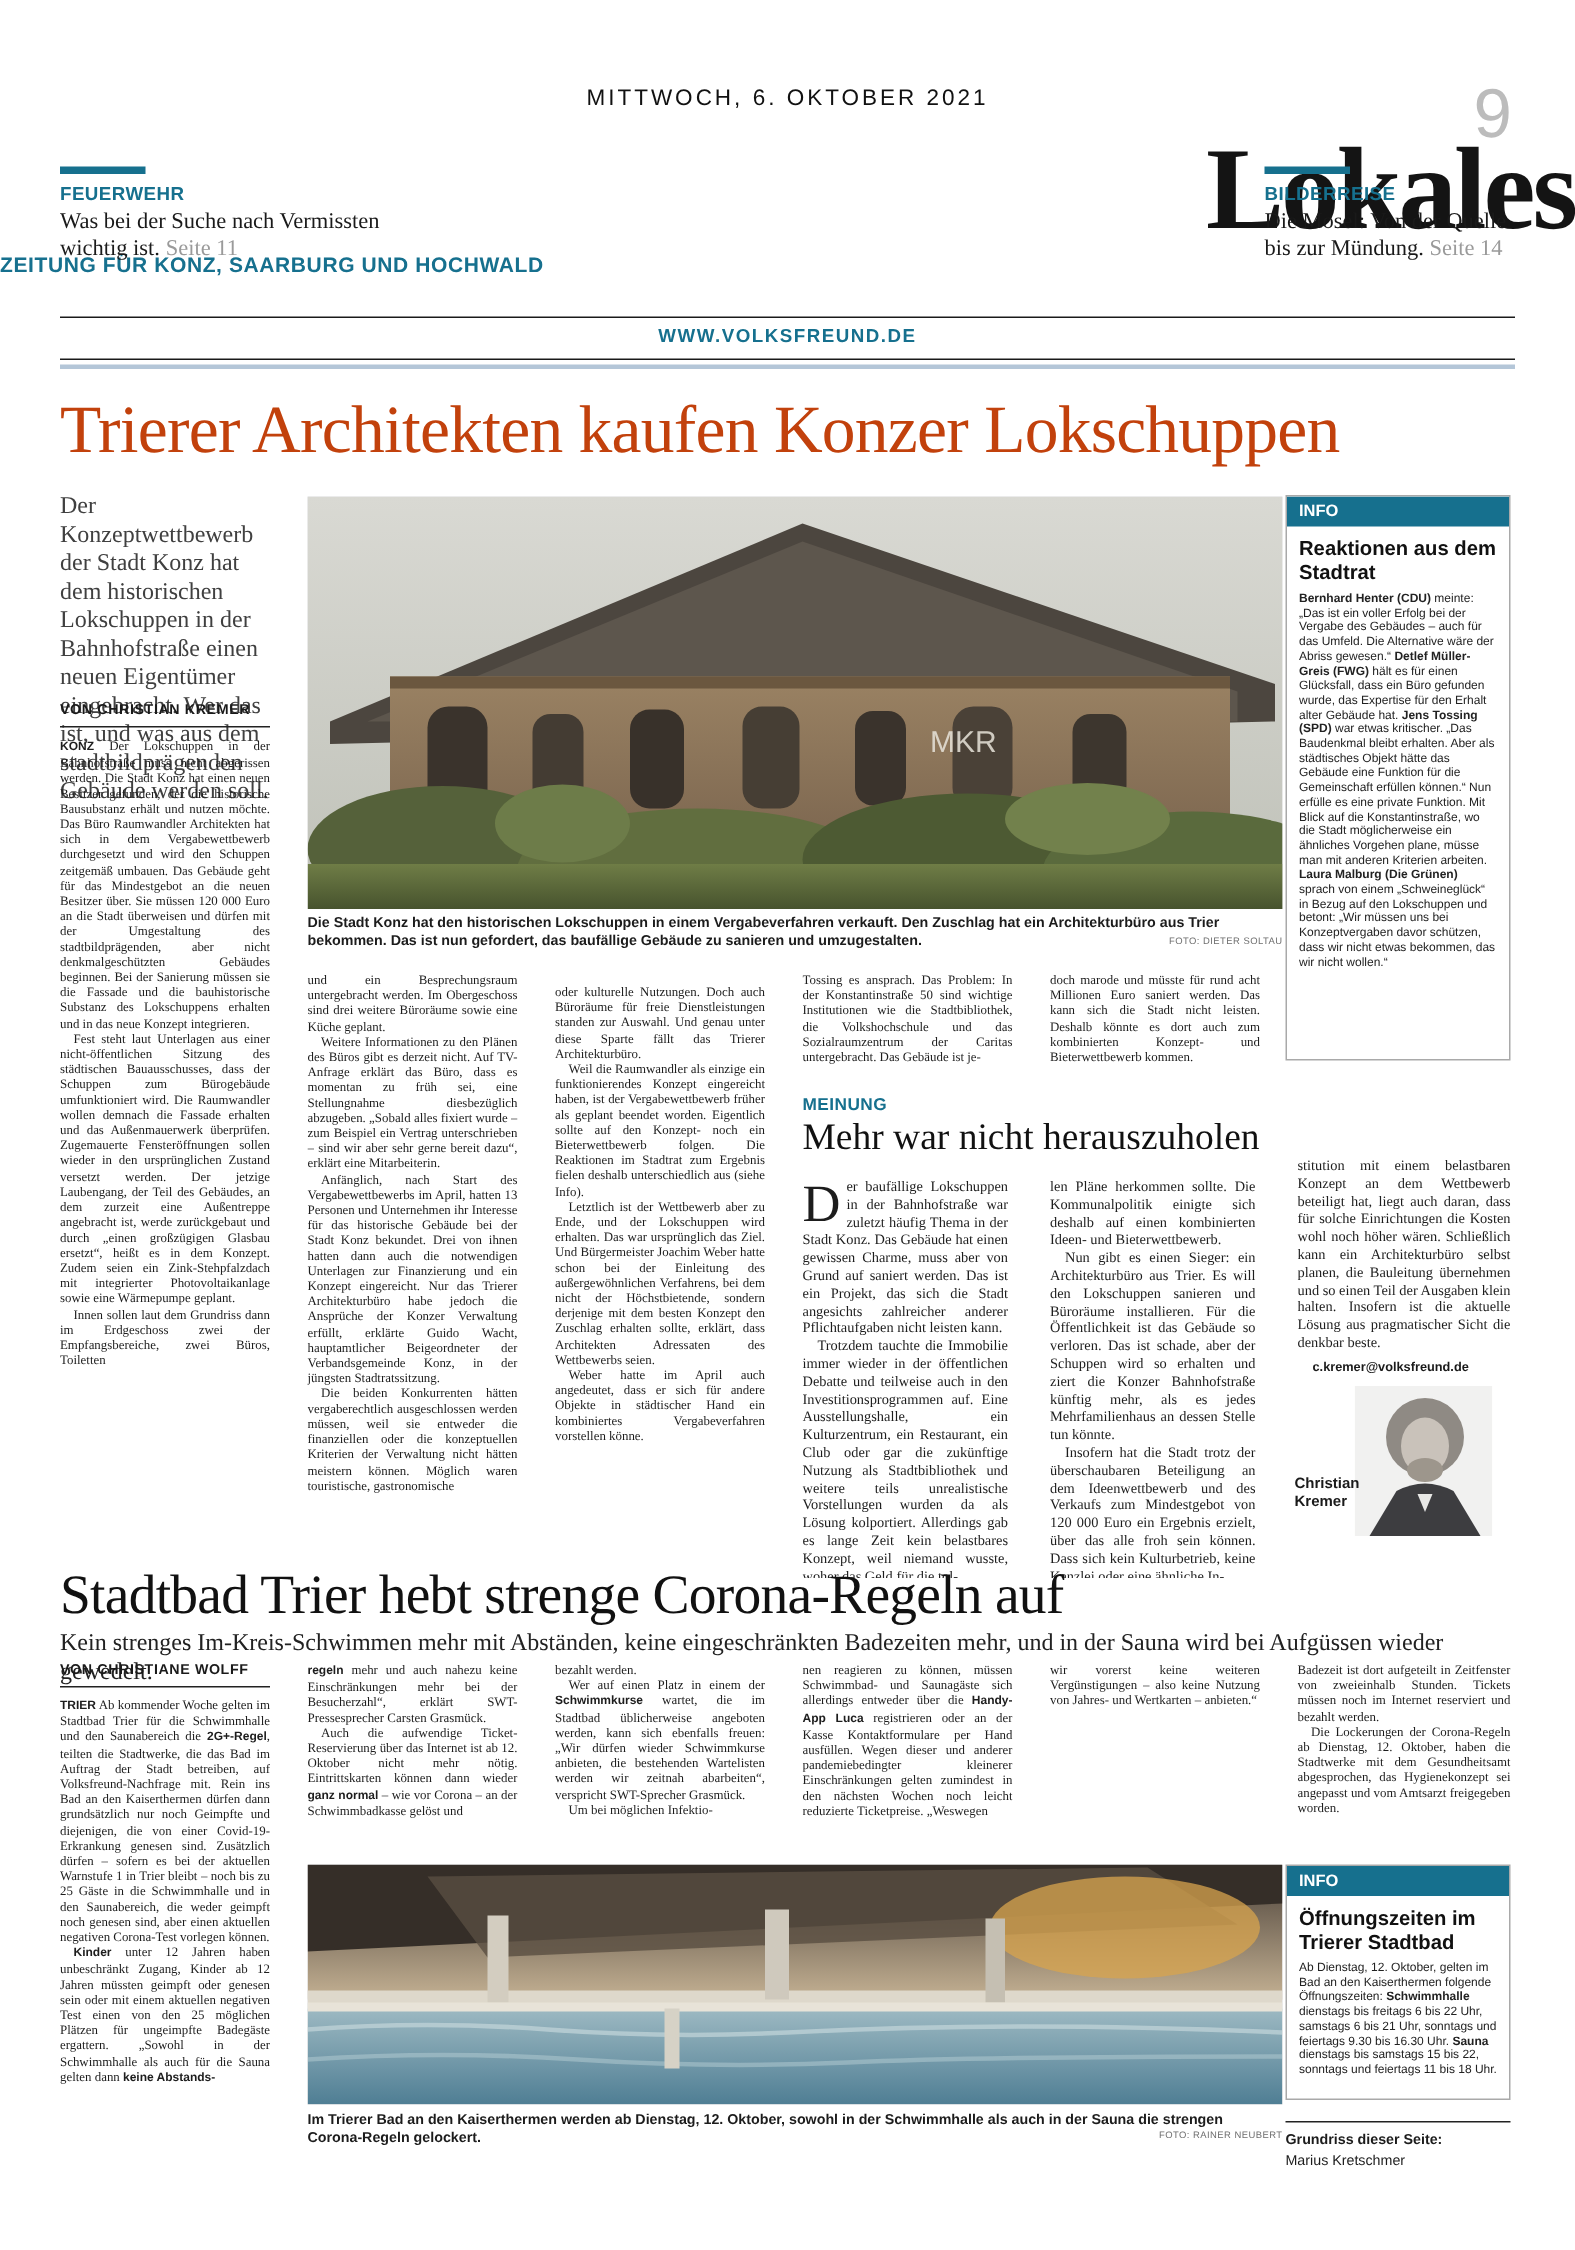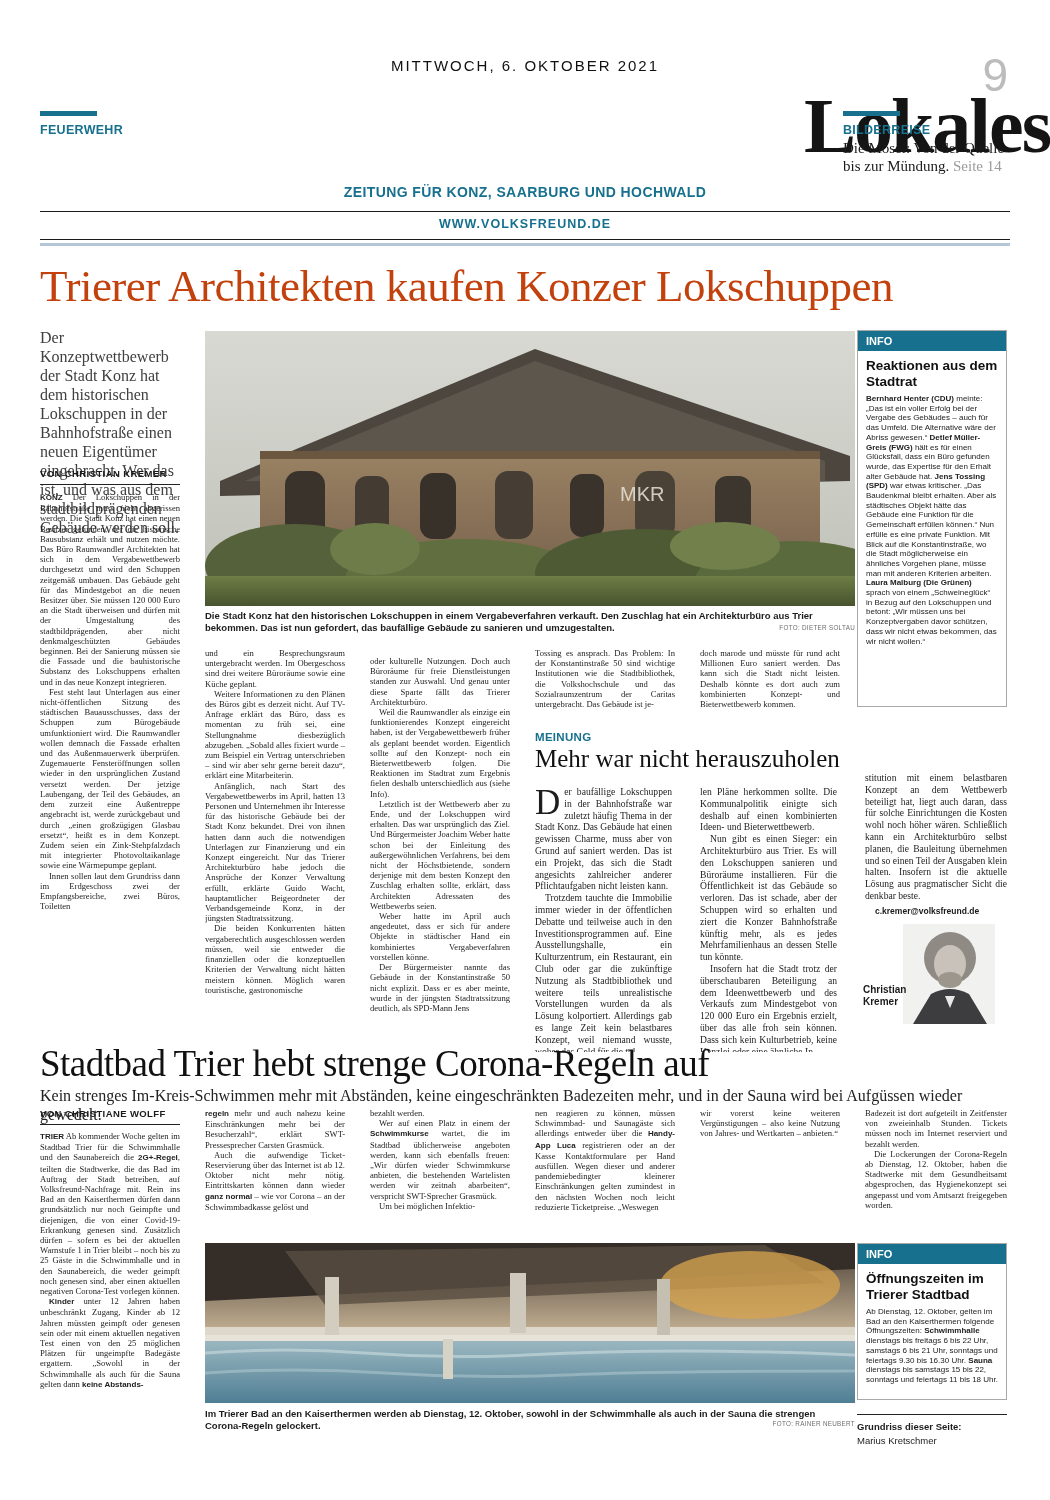--- a/index.html
+++ b/index.html
@@ -8,21 +8,21 @@
   .abs{position:absolute}
   .teal{color:#16708e}
 
   
   .date{top:57px;left:0;right:0;text-align:center;font-family:"Liberation Sans",sans-serif;
         font-size:15px;letter-spacing:2px;color:#111}
   .pagenum{top:48px;right:42px;font-family:"Liberation Sans",sans-serif;font-size:46px;
         font-weight:300;color:#bcbcbc}
   .masthead{top:76px;left:0;right:0;text-align:right;font-family:"Liberation Serif",serif;
         font-weight:700;font-size:78px;line-height:100px;letter-spacing:-2px;color:#141414}
-  .subtitle{top:184px;left:0;right:0;text-align:center;font-family:"Liberation Sans",sans-serif;
+  .subtitle{top:168px;left:0;right:0;font-family:"Liberation Sans",sans-serif;
         font-weight:700;font-size:14px;letter-spacing:.4px}
   .tbar{width:57px;height:5px;background:#16708e;top:111px}
   .kicker{font-family:"Liberation Sans",sans-serif;font-weight:700;font-size:12.5px;letter-spacing:.3px}
   .teaser{top:120px;width:255px}
   .teaser p{margin:2px 0 0;font-size:15px;line-height:17.5px}
   .pageref{color:#9a9a9a}
   .rule{left:40px;width:970px;height:1px;background:#1a1a1a}
   .urlline{top:217px;left:0;right:0;text-align:center;font-family:"Liberation Sans",sans-serif;
         font-weight:700;font-size:12.5px;letter-spacing:1px}
   .rule-blue{left:40px;width:970px;height:3px;background:#b4c6d8;top:243px}
@@ -79,20 +79,22 @@
 <body>
 
 <div class="abs date">MITTWOCH, 6. OKTOBER 2021</div>
 <div class="abs pagenum">9</div>
 <div class="abs masthead">Lokales</div>
 <div class="abs subtitle teal">ZEITUNG FÜR KONZ, SAARBURG UND HOCHWALD</div>
 
 <div class="abs tbar" style="left:40px"></div>
 <div class="abs teaser" style="left:40px">
   <span class="kicker teal">FEUERWEHR</span>
+  <p><span>Was bei der Suche nach Vermissten wichtig ist.</span>
+     <span class="pageref">Seite 11</span></p>
 </div>
 
 <div class="abs tbar" style="left:843px"></div>
 <div class="abs teaser" style="left:843px;width:180px">
   <span class="kicker teal">BILDERREISE</span>
   <p><span>Die Mosel: Von der Quelle bis zur Mündung.</span>
      <span class="pageref">Seite 14</span></p>
 </div>
 
 <div class="abs rule" style="top:211px"></div>
@@ -158,21 +160,20 @@
     <p>und ein Besprechungsraum untergebracht werden. Im Obergeschoss sind drei weitere Büroräume sowie eine Küche geplant.</p>
     <p>Weitere Informationen zu den Plänen des Büros gibt es derzeit nicht. Auf TV-Anfrage erklärt das Büro, dass es momentan zu früh sei, eine Stellungnahme diesbezüglich abzugeben. „Sobald alles fixiert wurde – zum Beispiel ein Vertrag unterschrieben – sind wir aber sehr gerne bereit dazu“, erklärt eine Mitarbeiterin.</p>
     <p>Anfänglich, nach Start des Vergabewettbewerbs im April, hatten 13 Personen und Unternehmen ihr Interesse für das historische Gebäude bei der Stadt Konz bekundet. Drei von ihnen hatten dann auch die notwendigen Unterlagen zur Finanzierung und ein Konzept eingereicht. Nur das Trierer Architekturbüro habe jedoch die Ansprüche der Konzer Verwaltung erfüllt, erklärte Guido Wacht, hauptamtlicher Beigeordneter der Verbandsgemeinde Konz, in der jüngsten Stadtratssitzung.</p>
     <p>Die beiden Konkurrenten hätten vergaberechtlich ausgeschlossen werden müssen, weil sie entweder die finanziellen oder die konzeptuellen Kriterien der Verwaltung nicht hätten meistern können. Möglich waren touristische, gastronomische</p>
   </div>
 <div class="abs body col" style="top:656px;left:370px;height:402px">
     <p>oder kulturelle Nutzungen. Doch auch Büroräume für freie Dienstleistungen standen zur Auswahl. Und genau unter diese Sparte fällt das Trierer Architekturbüro.</p>
     <p>Weil die Raumwandler als einzige ein funktionierendes Konzept eingereicht haben, ist der Vergabewettbewerb früher als geplant beendet worden. Eigentlich sollte auf den Konzept- noch ein Bieterwettbewerb folgen. Die Reaktionen im Stadtrat zum Ergebnis fielen deshalb unterschiedlich aus (siehe Info).</p>
     <p>Letztlich ist der Wettbewerb aber zu Ende, und der Lokschuppen wird erhalten. Das war ursprünglich das Ziel. Und Bürgermeister Joachim Weber hatte schon bei der Einleitung des außergewöhnlichen Verfahrens, bei dem nicht der Höchstbietende, sondern derjenige mit dem besten Konzept den Zuschlag erhalten sollte, erklärt, dass Architekten Adressaten des Wettbewerbs seien.</p>
     <p>Weber hatte im April auch angedeutet, dass er sich für andere Objekte in städtischer Hand ein kombiniertes Vergabeverfahren vorstellen könne.</p>
-    <p>Der Bürgermeister nannte das Gebäude in der Konstantinstraße 50 nicht explizit. Dass er es aber meinte, wurde in der jüngsten Stadtratssitzung deutlich, als SPD-Mann Jens</p>
   </div>
 <div class="abs body col" style="top:648px;left:535px;height:66px">
     <p>Tossing es ansprach. Das Problem: In der Konstantinstraße 50 sind wichtige Institutionen wie die Stadtbibliothek, die Volkshochschule und das Sozialraumzentrum der Caritas untergebracht. Das Gebäude ist je-</p>
   </div>
 <div class="abs body col" style="top:648px;left:700px;height:66px">
     <p>doch marode und müsste für rund acht Millionen Euro saniert werden. Das kann sich die Stadt nicht leisten. Deshalb könnte es dort auch zum kombinierten Konzept- und Bieterwettbewerb kommen.</p>
   </div>
 
 <div class="abs infobox" style="top:330px;height:377px">
   <div class="infobar">INFO</div>

